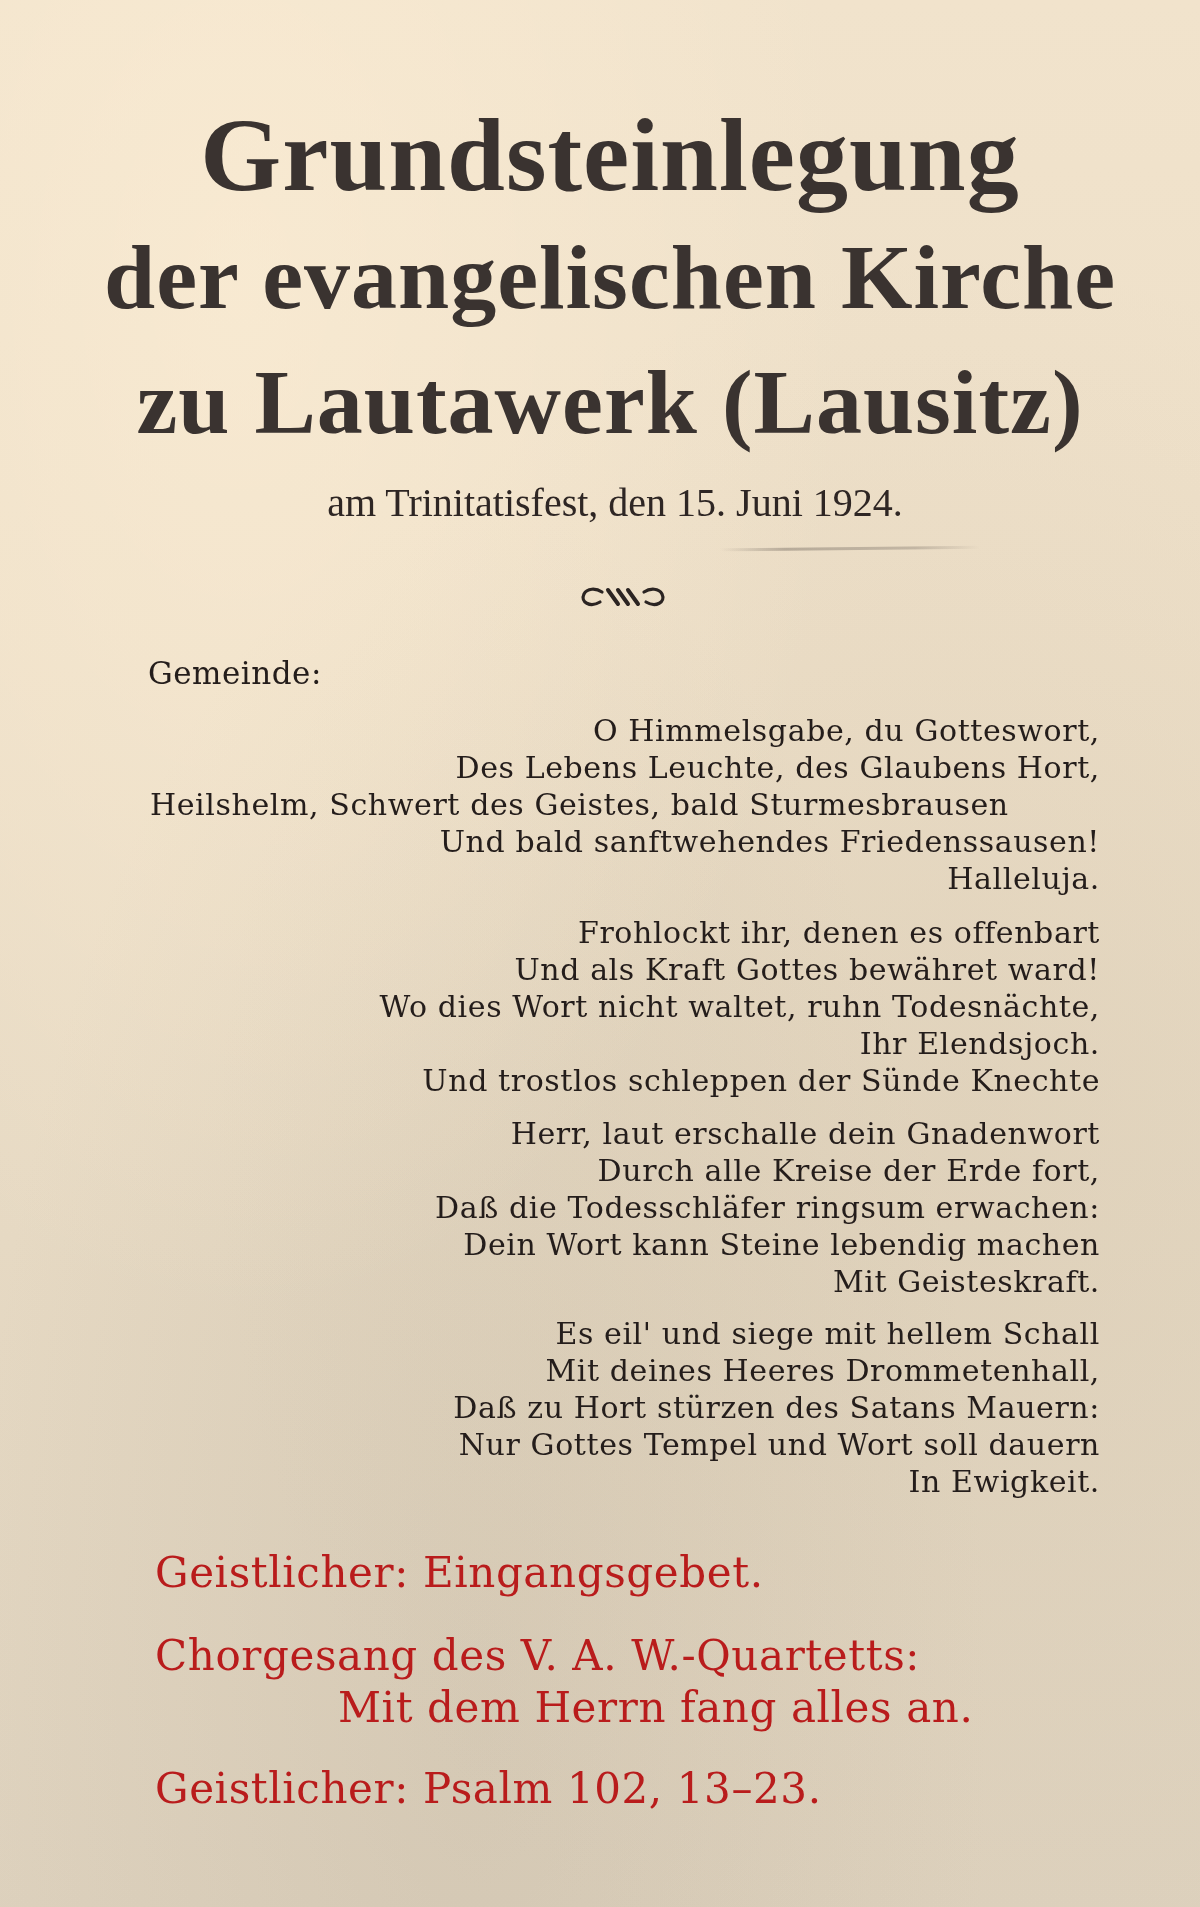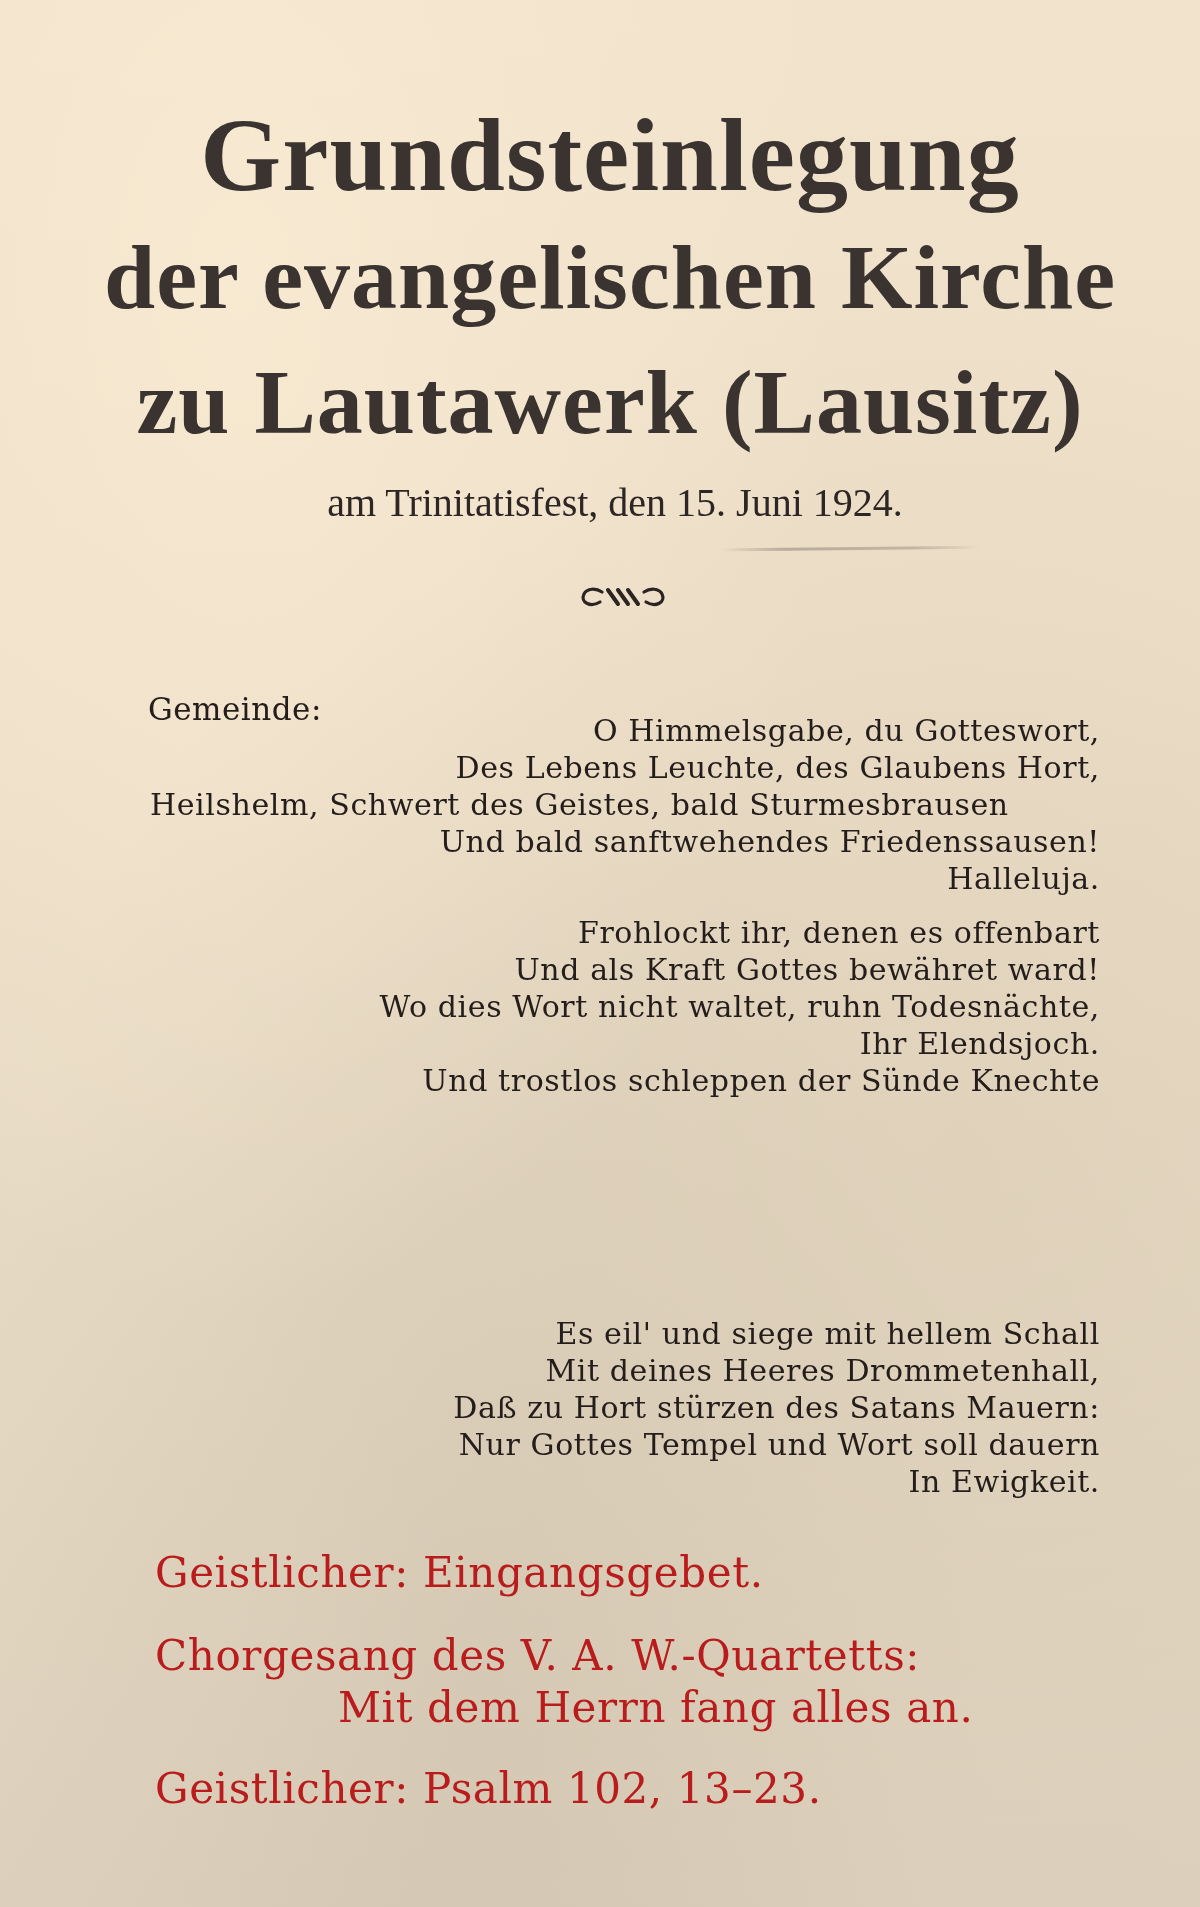--- a/index.html
+++ b/index.html
@@ -69,21 +69,20 @@
   }
 
   .text {
     position: absolute;
     font-family: "DejaVu Serif", "Liberation Serif", serif;
     font-size: 31px;
     line-height: 37px;
     color: #241d1b;
     white-space: nowrap;
     letter-spacing: 0.5px;
-    margin-top: 36px;
   }
   .label {
     left: 148px;
     font-size: 31px;
   }
   .verse {
     position: absolute;
     left: 150px;
     width: 950px;
   }
@@ -159,20 +158,27 @@
   </div>
 
   <div class="verse v2">
     <span class="vline first">Frohlockt ihr, denen es offenbart</span>
     <span class="vline">Und als Kraft Gottes bewähret ward!</span>
     <span class="vline">Wo dies Wort nicht waltet, ruhn Todesnächte,</span>
     <span class="vline refrain">Ihr Elendsjoch.</span>
     <span class="vline">Und trostlos schleppen der Sünde Knechte</span>
   </div>
 
+  <div class="verse v3">
+    <span class="vline first">Herr, laut erschalle dein Gnadenwort</span>
+    <span class="vline">Durch alle Kreise der Erde fort,</span>
+    <span class="vline">Daß die Todesschläfer ringsum erwachen:</span>
+    <span class="vline">Dein Wort kann Steine lebendig machen</span>
+    <span class="vline refrain">Mit Geisteskraft.</span>
+  </div>
 
   <div class="verse v4">
     <span class="vline first">Es eil' und siege mit hellem Schall</span>
     <span class="vline">Mit deines Heeres Drommetenhall,</span>
     <span class="vline">Daß zu Hort stürzen des Satans Mauern:</span>
     <span class="vline">Nur Gottes Tempel und Wort soll dauern</span>
     <span class="vline refrain">In Ewigkeit.</span>
   </div>
 
   <div class="role-line r1">Geistlicher:  Eingangsgebet.</div>

